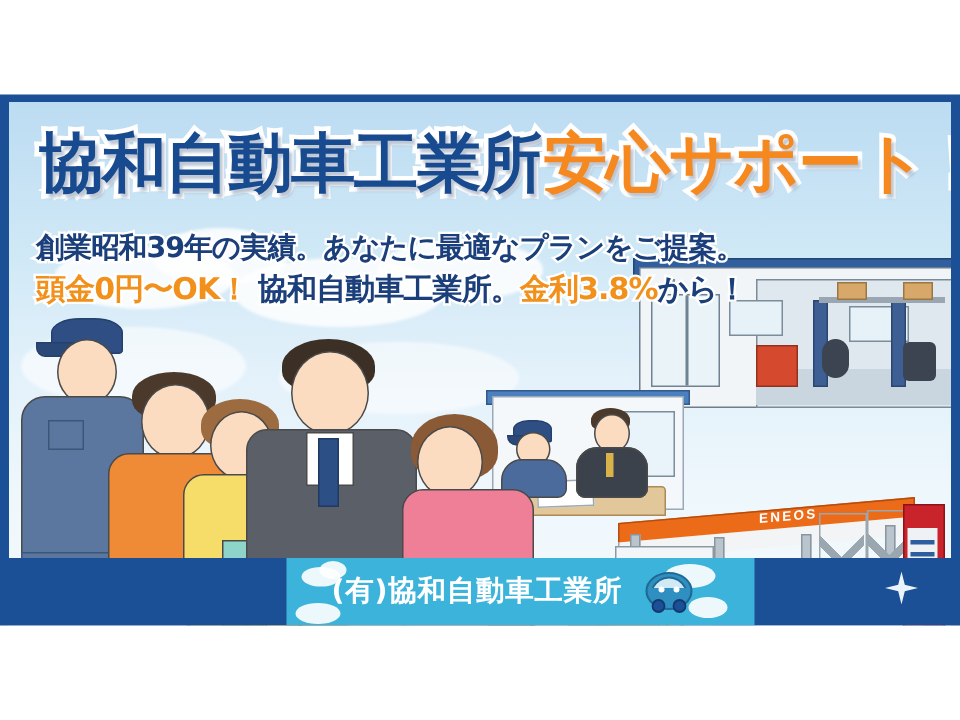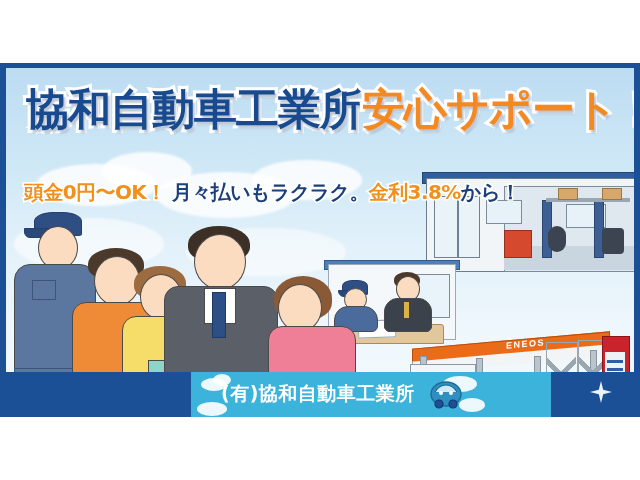--- a/index.html
+++ b/index.html
@@ -89,21 +89,21 @@
   
   .table{position:absolute;left:168px;top:340px;width:268px;height:36px;background:#d6b283;border:2px solid #9a7540;border-radius:4px;}
   .table-top{position:absolute;left:158px;top:336px;width:288px;height:12px;background:#e4c291;border:2px solid #9a7540;border-radius:4px;}
   .paper{position:absolute;left:226px;top:340px;width:92px;height:30px;background:#ffffff;border:1.5px solid #9aa4ad;transform:rotate(-3deg);}
   .paper .ln{position:absolute;height:2px;background:#b9c3cb;left:6px;}
   .cup{position:absolute;left:350px;top:344px;width:22px;height:16px;background:#ffffff;border:1.5px solid #7f8a93;border-radius:3px 3px 9px 9px;}
   .chair{position:absolute;background:#c89a5e;border:1.5px solid #8d6733;border-radius:5px;}
 
   
   .band{position:absolute;left:0;bottom:0;width:640px;height:45px;background:#1b4f96;}
-  .cloudband{position:absolute;left:185px;bottom:0;width:360px;height:45px;background:#3cb3da;overflow:hidden;}
+  .cloudband{position:absolute;left:185px;bottom:0;width:312px;height:45px;background:#3cb3da;overflow:hidden;}
   .cb-cloud{position:absolute;background:#ffffff;border-radius:50%;opacity:.9;}
   .shopname{position:absolute;left:30px;top:9px;white-space:nowrap;color:#ffffff;font-weight:bold;font-size:19px;
             letter-spacing:.5px;font-family:"DejaVu Sans","Liberation Sans",sans-serif;}
   .mascot{position:absolute;left:238px;top:6px;width:34px;height:32px;}
   .sparkle{position:absolute;right:34px;bottom:14px;width:22px;height:22px;background:#eaf2fb;
            clip-path:polygon(50% 0%,60% 40%,100% 50%,60% 60%,50% 100%,40% 60%,0% 50%,40% 40%);}
 </style>
 </head>
 <body>
 
@@ -226,22 +226,25 @@
 
         </div>
         <div class="cup"></div>
 
       </div>
 
       <div class="headline">
         <span class="hl-blue">協和自動車工業所</span><span class="hl-orange">安心サポート！</span>
       </div>
 
+      <div class="sub sub1">
+        <span class="t-blue">創業昭和39年の実績。あなたに最適なプランをご提案。</span>
+      </div>
       <div class="sub sub2">
-        <span class="t-orange">頭金0円〜OK！</span><span class="t-blue"> 月々払いもラクラク。</span><span class="t-orange">金利3.8%</span><span class="t-blue">から！</span>
+        <span class="t-orange">頭金0円〜OK！</span><span class="t-blue"> 協和自動車工業所。</span><span class="t-orange">金利3.8%</span><span class="t-blue">から！</span>
       </div>
 
       <div class="band">
         <div class="cloudband">
           <div class="cb-cloud" style="left:10px;top:6px;width:26px;height:13px;"></div>
           <div class="cb-cloud" style="left:22px;top:2px;width:18px;height:12px;"></div>
           <div class="cb-cloud" style="left:6px;top:30px;width:30px;height:14px;"></div>
           <div class="cb-cloud" style="left:252px;top:4px;width:34px;height:16px;"></div>
           <div class="cb-cloud" style="left:268px;top:26px;width:26px;height:14px;"></div>
           <div class="shopname">(有)協和自動車工業所</div>

